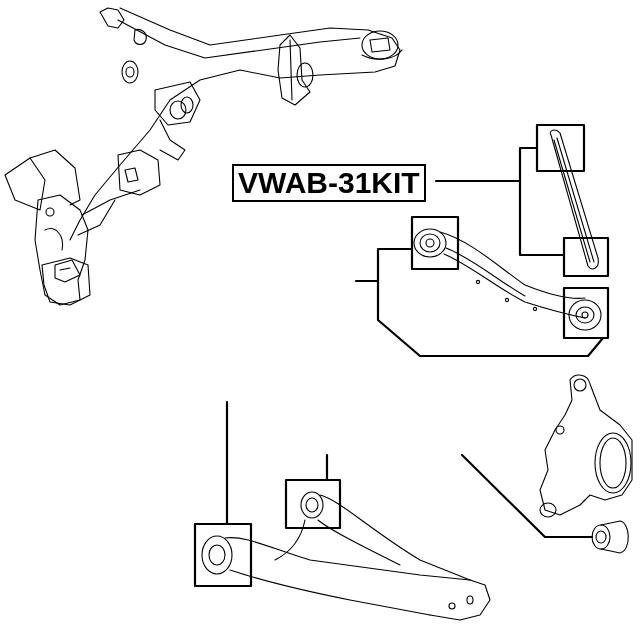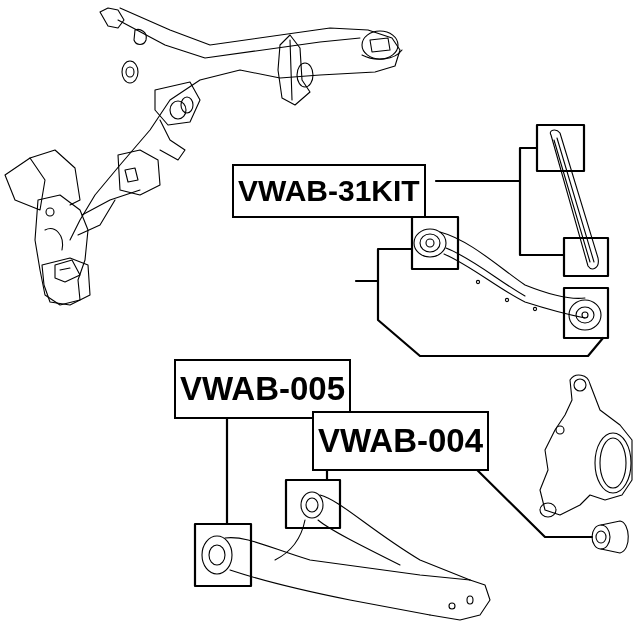--- a/index.html
+++ b/index.html
@@ -1,21 +1,21 @@
 <!DOCTYPE html>
 <html><head>
 <meta charset="utf-8">
 <style>
   html, body { margin:0; padding:0; background:#ffffff; }
   #canvas { position:relative; width:640px; height:640px; overflow:hidden; background:#ffffff; }
   svg.art { position:absolute; left:0; top:0; width:640px; height:640px; }
   .label {
     position:absolute; border:2px solid #000; background:#fff;
     font-family:"Liberation Sans", sans-serif; font-weight:bold; color:#000;
-    font-size:30px; line-height:34px; padding:8px 4px; white-space:nowrap; box-sizing:border-box;
+    font-size:30px; line-height:34px; padding:0 4px; white-space:nowrap; box-sizing:border-box;
     letter-spacing:0px;
   }
 </style>
 </head>
 <body>
 
 <div id="canvas">
   <svg class="art" viewBox="0 0 640 640" fill="none" stroke="#000" stroke-linecap="round" stroke-linejoin="round">
 
     <g stroke-width="1.1">
@@ -113,15 +113,13 @@
       <polyline points="520,181 520,255 564,255"></polyline>
       <polyline points="356,281 378,281 378,249 412,249"></polyline>
       <polyline points="378,281 378,320 420,356 588,356 603,338"></polyline>
       <polyline points="227,402 227,524"></polyline>
       <polyline points="327,455 327,480"></polyline>
       <polyline points="462,455 545,537 592,537"></polyline>
     </g>
   </svg>
 
   <div class="label" style="left:232px; top:164px;">VWAB-31KIT</div>
-  <div class="label" style="left:174px; top:359px; font-size:33px; line-height:40px;">VWAB-005</div>
-  <div class="label" style="left:312px; top:411px; font-size:33px; line-height:40px;">VWAB-004</div>
 </div>
 
 </body></html>

